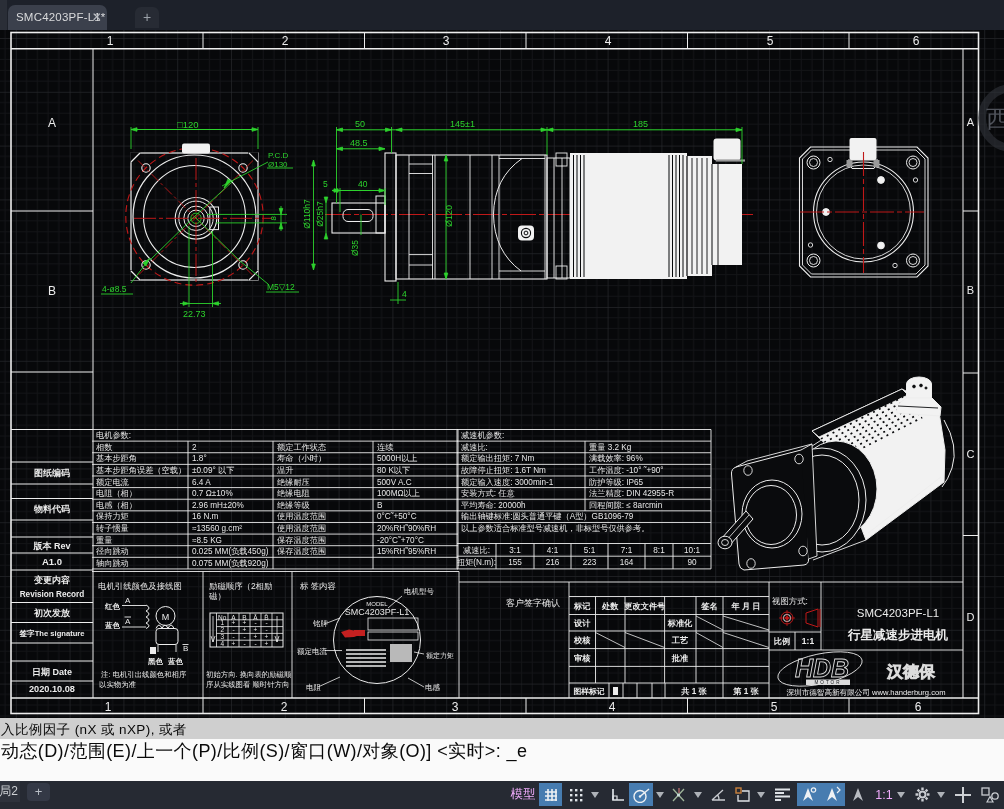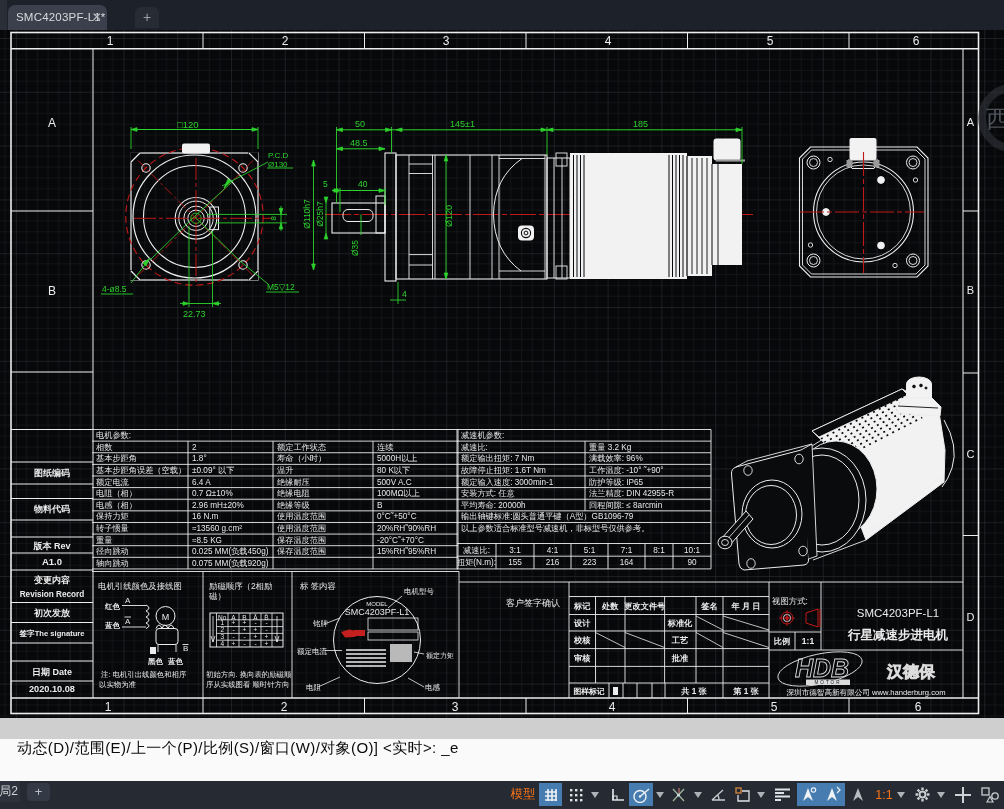--- a/index.html
+++ b/index.html
@@ -4,25 +4,25 @@
 body{width:1004px;height:809px;background:#07080a;font-family:"Liberation Sans",sans-serif;overflow:hidden;position:relative}
 #tabbar{position:absolute;left:0;top:0;width:1004px;height:30px;background:#1d212a}
 #tabbar .edge{position:absolute;left:0;top:0;width:7px;height:30px;background:#2a2e37}
 #tab1{position:absolute;left:8px;top:5px;width:99px;height:25px;background:#3b404c;border-radius:7px 7px 0 0;color:#d9dadc;font-size:11.5px;line-height:25px;padding-left:8px;letter-spacing:0.2px}
 #tab1 .x{position:absolute;right:5px;top:0;color:#b9bcc2;font-size:12px}
 #tabplus{position:absolute;left:135px;top:7px;width:24px;height:21px;background:#272b34;border-radius:6px 6px 0 0;color:#9aa0a8;font-size:14px;text-align:center;line-height:20px}
 #draw{position:absolute;left:0;top:30px}
 #cmd{position:absolute;left:0;top:718px;width:1004px;height:63px;background:#fafafa;color:#0a0a0a}
 #cmd .hist{position:absolute;left:0;top:0;width:1004px;height:21px;background:#cfcfcf}
 #cmd .l1{position:absolute;left:1px;top:3px;font-size:13.5px;letter-spacing:0.4px}
-#cmd .l2{position:absolute;left:17px;top:21px;font-size:15px;letter-spacing:0.4px}
+#cmd .l2{position:absolute;left:1px;top:21px;font-size:18px;letter-spacing:0.4px}
 #bbar{position:absolute;left:0;top:781px;width:1004px;height:28px;background:#262a33}
 #ltab{position:absolute;left:-6px;top:781px;width:26px;height:21px;background:#2e323c;color:#ced1d5;font-size:12px;text-align:right;line-height:21px;padding-right:2px}
 #lplus{position:absolute;left:27px;top:783px;width:23px;height:18px;background:#343946;border-radius:4px;color:#b9bec6;font-size:13px;text-align:center;line-height:17px}
-#sbar{position:absolute;left:0;top:783px;width:1004px;height:24px;color:#f97316}
+#sbar{position:absolute;left:0;top:783px;width:1004px;height:24px;color:#f0abfc}
 .sb{position:absolute;top:0;height:23px;display:flex;align-items:center;justify-content:center}
 .on{background:#477cb0}
 svg.ic{display:block}
 </style></head><body>
 <div id="tabbar">
     <div class="edge"></div>
     <div id="tab1">SMC4203PF-L1*<span class="x">✕</span></div>
     <div id="tabplus">+</div>
   </div>
 <svg id="draw" width="1004" height="688" viewBox="0 30 1004 688">
@@ -584,20 +584,21 @@
 <ellipse cx="803" cy="551" rx="4.2" ry="4.8" fill="none" stroke="#ededed" stroke-width="0.9"></ellipse>
 <path d="M753,519 L729,546 L721,539 L746,511 Z" stroke="#ededed" stroke-width="1.0" fill="#0a0b0d"></path>
 <line x1="749" y1="515" x2="725" y2="542" stroke="#ededed" stroke-width="0.8"></line>
 <ellipse cx="725" cy="542.5" rx="7" ry="6.3" fill="#0a0b0d" stroke="#ededed"></ellipse>
 <ellipse cx="725" cy="542.5" rx="3.4" ry="3" fill="none" stroke="#ededed" stroke-width="0.9"></ellipse>
 </g>
 </g>
 </svg>
 <div id="cmd">
     <div class="hist"></div>
+    <div class="l1">入比例因子 (nX 或 nXP), 或者</div>
     <div class="l2">动态(D)/范围(E)/上一个(P)/比例(S)/窗口(W)/对象(O)] &lt;实时&gt;: _e</div>
   </div>
 <div id="bbar"></div>
 <div id="ltab">局2</div>
 <div id="lplus">+</div>
 <div id="sbar">
     <div class="sb" style="left:508px;width:30px;font-size:12.5px">模型</div>
     <div class="sb on" style="left:539px;width:23px">
       <svg class="ic" width="16" height="16">
         <path d="M2,5 H14 M2,9 H14 M2,13 H14 M5,2 V14 M9,2 V14 M13,2 V14" stroke="#eef1f4" stroke-width="1.6" fill="none"></path>

